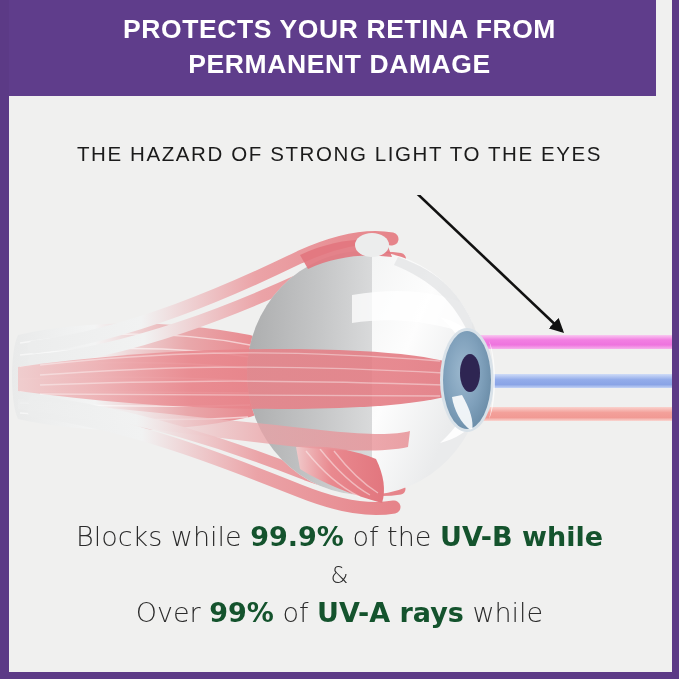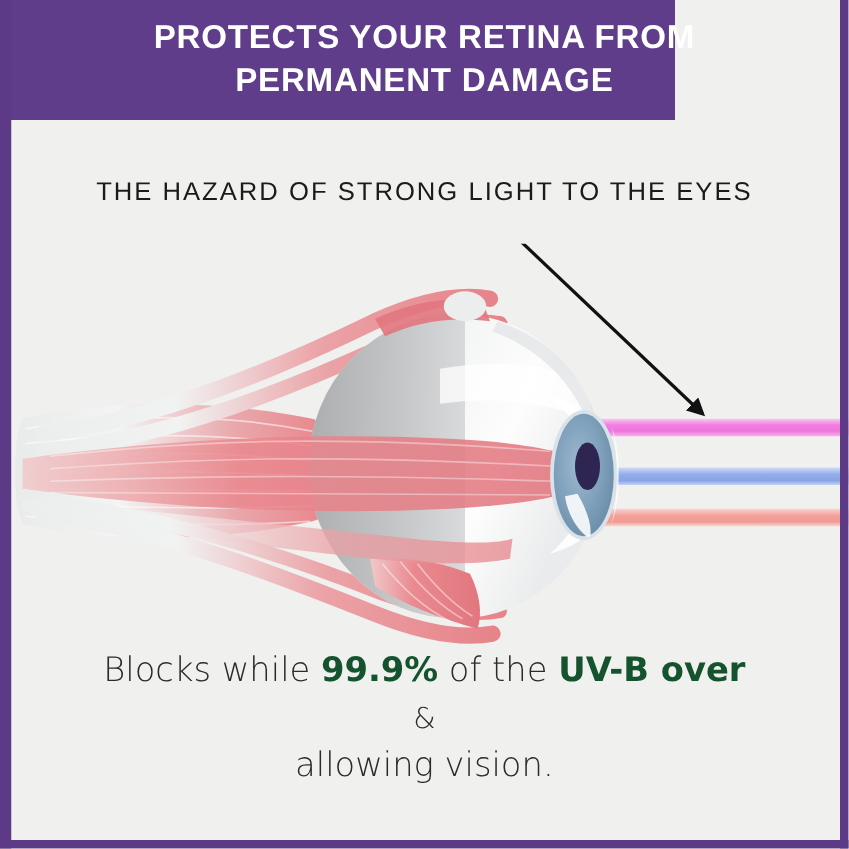--- a/index.html
+++ b/index.html
@@ -35,21 +35,21 @@
     position: absolute;
     left: 0; bottom: 0;
     width: 679px; height: 7px;
     background: #5c3a86;
     z-index: 40;
   }
   
   .header-band {
     position: absolute;
     left: 0; top: 0;
-    width: 540px;
+    width: 656px;
     height: 96px;
     background: #5f3d8b;
     z-index: 30;
   }
   .header-title {
     position: absolute;
     left: 0; top: 12px;
     width: 679px;
     text-align: center;
     color: #ffffff;
@@ -244,22 +244,22 @@
       <g clip-path="url(#irisClip)">
         <path d="M 462 200 C 470 214 474 226 472 236 C 462 230 454 216 452 202 Z" fill="#ffffff" opacity="0.88"></path>
       </g>
       <path d="M 489 146 C 497 162 497 208 489 224 C 495 206 495 164 489 146 Z" fill="#ffffff" opacity="0.7"></path>
     </g>
 
     <line x1="406" y1="-12" x2="562" y2="136" stroke="#111111" stroke-width="2.6" marker-end="url(#arrowHead)"></line>
   </svg>
 
   <div class="bottom-copy">
-    <span class="line"><span>Blocks while </span><span class="hl">99.9%</span><span> of the </span><span class="hl">UV-B over</span></span>
+    <span class="line"><span>Blocks while </span><span class="hl">99.9%</span><span> of the </span><span class="hl">UV-B while</span></span>
     <span class="amp">&amp;</span>
-    <span class="line l3">allowing vision.</span>
+    <span class="line"><span>Over </span><span class="hl">99%</span><span> of </span><span class="hl">UV-A rays</span><span> while</span></span>
   </div>
 
   <div class="frame-left"></div>
   <div class="frame-right"></div>
   <div class="frame-bottom"></div>
 
 </div>
 
 </body></html>

